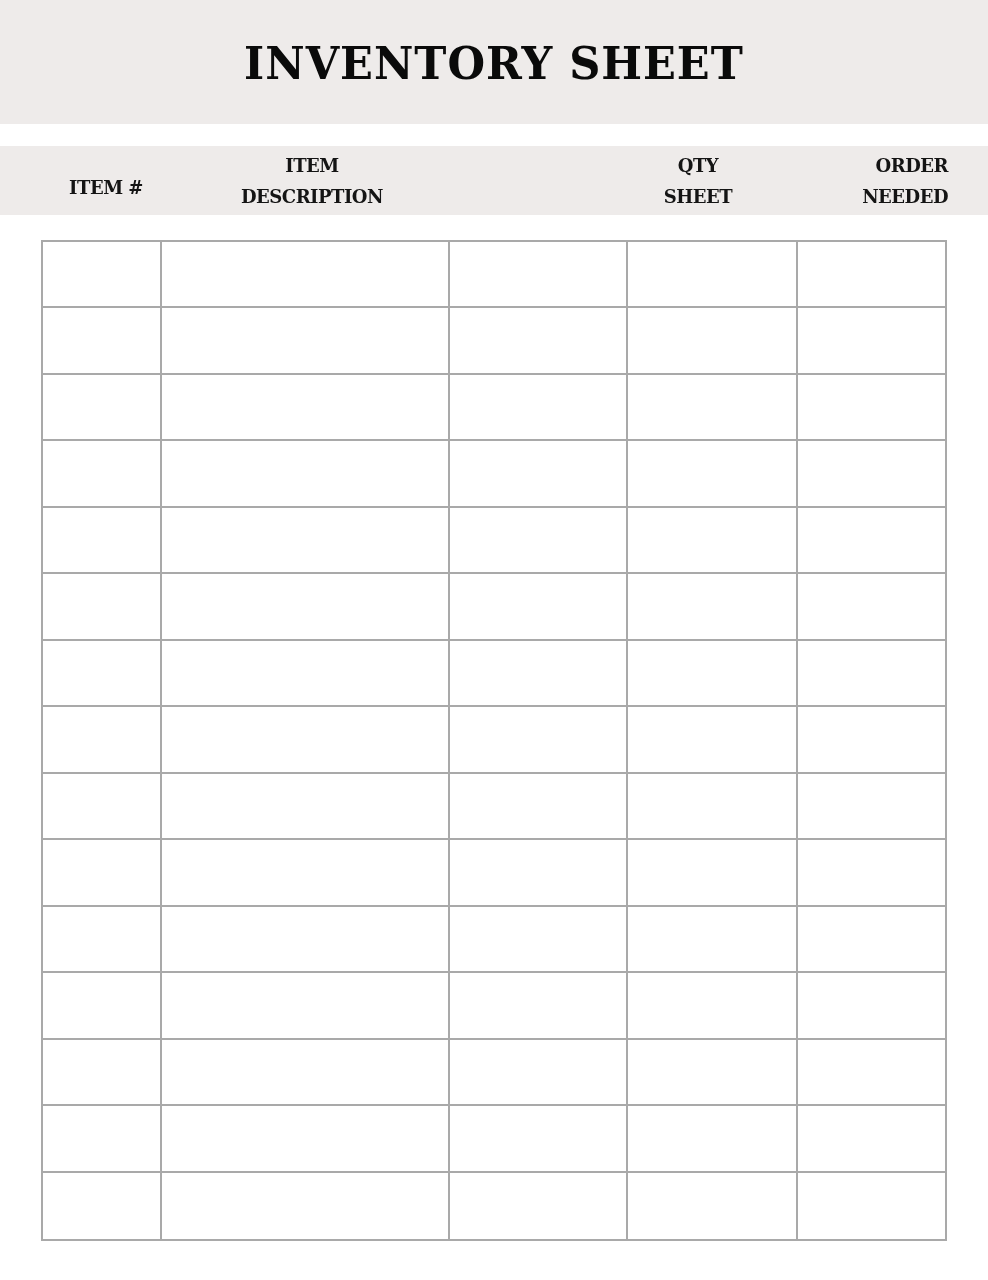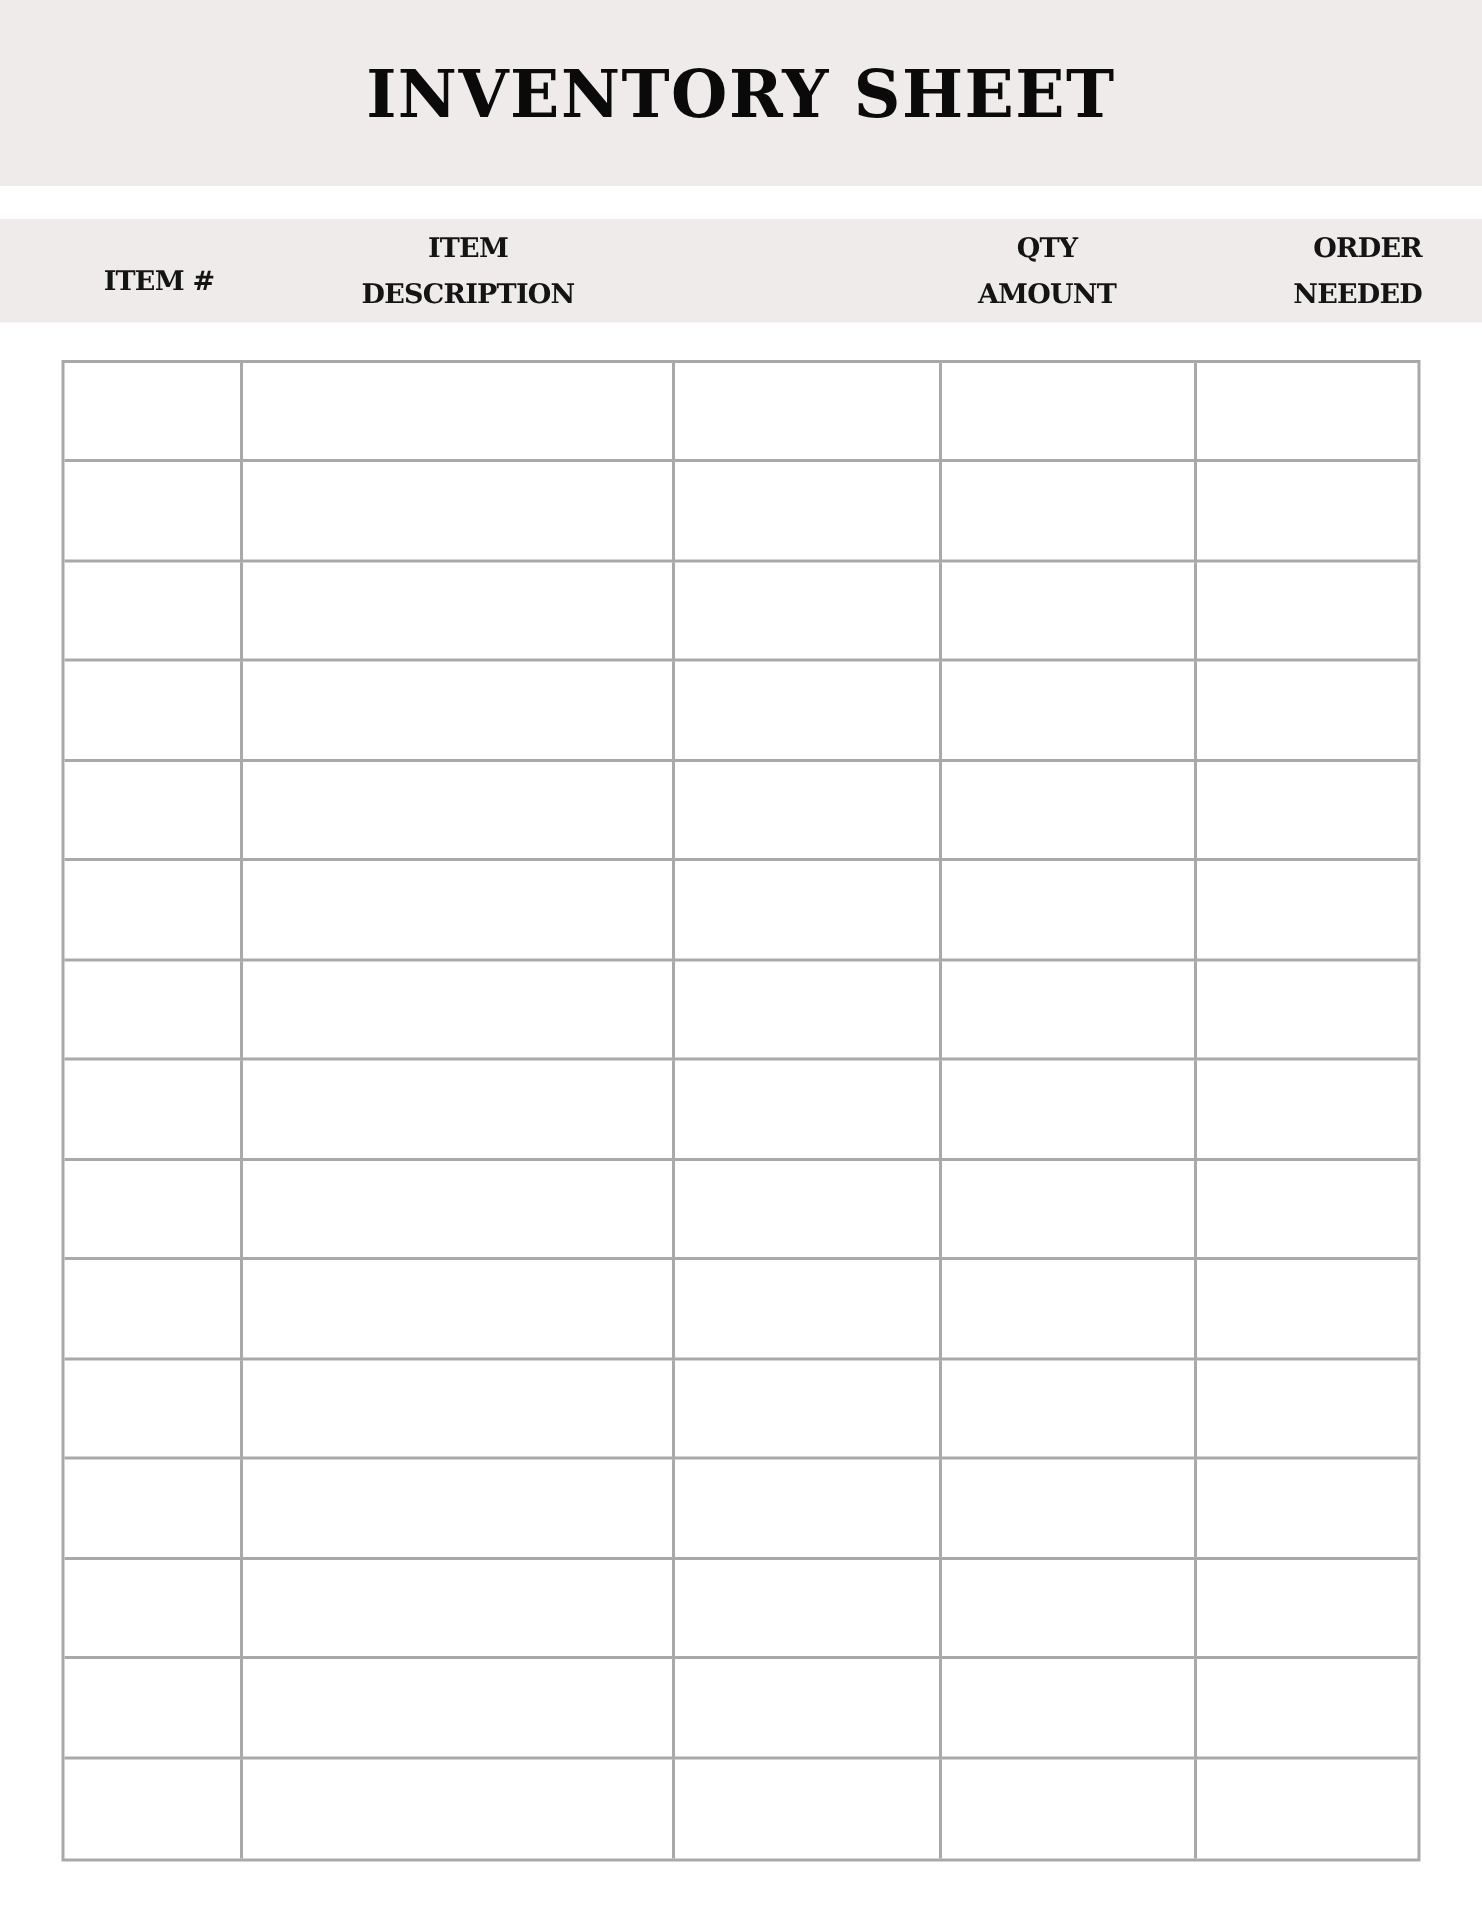--- a/index.html
+++ b/index.html
@@ -87,21 +87,21 @@
 <div class="header-band">
   <div class="hcol single" style="left:41px;width:130px;">
     <span>ITEM #</span>
   </div>
   <div class="hcol" style="left:162px;width:300px;">
     <span>ITEM</span>
     <span>DESCRIPTION</span>
   </div>
   <div class="hcol" style="left:620px;width:156px;">
     <span>QTY</span>
-    <span>AMOUNT</span>
+    <span>SHEET</span>
   </div>
   <div class="hcol" style="left:796px;width:152px;align-items:flex-end;">
     <span>ORDER</span>
     <span>NEEDED</span>
   </div>
 </div>
 
 <div class="grid" id="grid">
     <div class="cell"></div>
     <div class="cell"></div>

